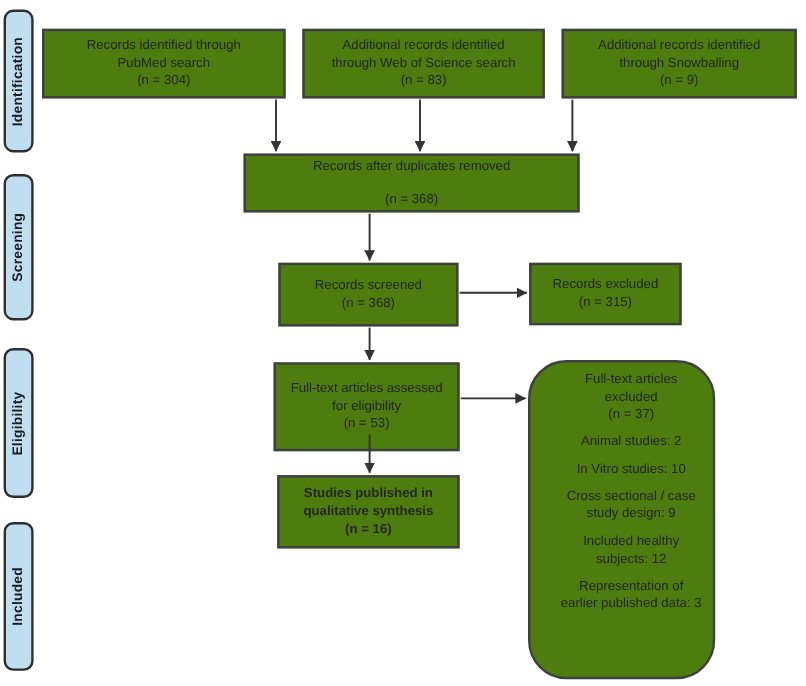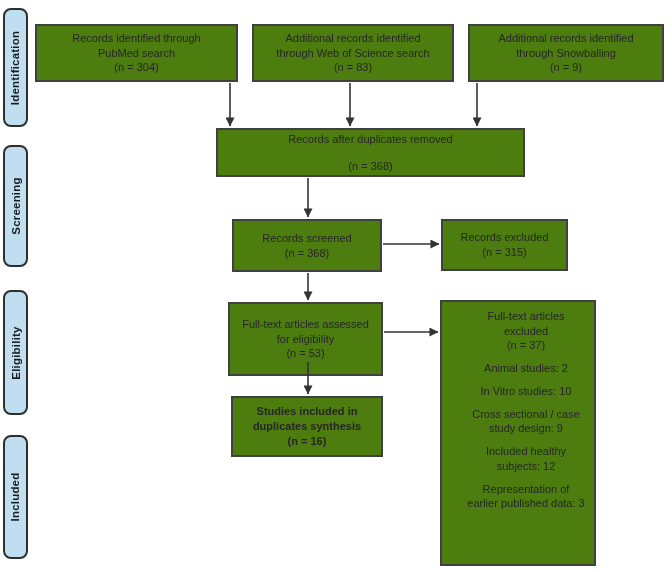--- a/index.html
+++ b/index.html
@@ -17,21 +17,21 @@
     font-size:11.5px; font-weight:700; color:#1c1c1c; letter-spacing:.2px;
   }
   .fbox {
     position:absolute; background:#4d7c0f; border:2px solid #404040;
     box-sizing:border-box; display:flex; flex-direction:column;
     align-items:center; justify-content:center; text-align:center;
     font-size:11px; line-height:1.34; padding:2px 6px;
   }
   .fbox.bold { font-weight:700; }
   .xbox {
-    justify-content:flex-start; padding-top:7px; padding-left:24px; padding-right:8px;
+    justify-content:flex-start; padding-top:7px; padding-left:24px; padding-right:8px;border-radius:32px;
   }
   .xbox .grp { margin-bottom:8px; }
   .arrow-layer { position:absolute; left:0; top:0; pointer-events:none; }
 </style>
 </head>
 <body>
 
 <div class="canvas">
 
   <div class="stage-band" style="top:8px;height:119px;">
@@ -56,21 +56,21 @@
     <span>Additional records identified</span>
     <span>through Web of Science search</span>
     <span>(n = 83)</span>
   </div>
   <div class="fbox" style="left:468px;top:24px;width:196px;height:58px;">
     <span>Additional records identified</span>
     <span>through Snowballing</span>
     <span>(n = 9)</span>
   </div>
 
-  <div class="fbox" style="left:216px;top:128px;width:309px;height:49px;gap:12px;">
+  <div class="fbox" style="left:203px;top:128px;width:280px;height:49px;gap:12px;">
     <span>Records after duplicates removed</span>
     <span>(n = 368)</span>
   </div>
 
   <div class="fbox" style="left:232px;top:219px;width:150px;height:53px;">
     <span>Records screened</span>
     <span>(n = 368)</span>
   </div>
   <div class="fbox" style="left:441px;top:219px;width:127px;height:52px;">
     <span>Records excluded</span>
@@ -89,22 +89,22 @@
       <div>(n = 37)</div>
     </div>
     <div class="grp">Animal studies: 2</div>
     <div class="grp">In Vitro studies: 10</div>
     <div class="grp">Cross sectional / case study design: 9</div>
     <div class="grp">Included healthy subjects: 12</div>
     <div class="grp">Representation of earlier published data: 3</div>
   </div>
 
   <div class="fbox bold" style="left:231px;top:396px;width:152px;height:61px;">
-    <span>Studies included in</span>
-    <span>duplicates synthesis</span>
+    <span>Studies published in</span>
+    <span>qualitative synthesis</span>
     <span>(n = 16)</span>
   </div>
 
   <svg class="arrow-layer" width="672" height="572" viewBox="0 0 672 572">
     <defs>
       <marker id="ah" viewBox="0 0 10 10" refX="9.5" refY="5" markerWidth="9" markerHeight="9" markerUnits="userSpaceOnUse" orient="auto">
         <path d="M0,0 L10,5 L0,10 z" fill="#333333"></path>
       </marker>
     </defs>
     <g stroke="#333333" stroke-width="1.6" fill="none">

